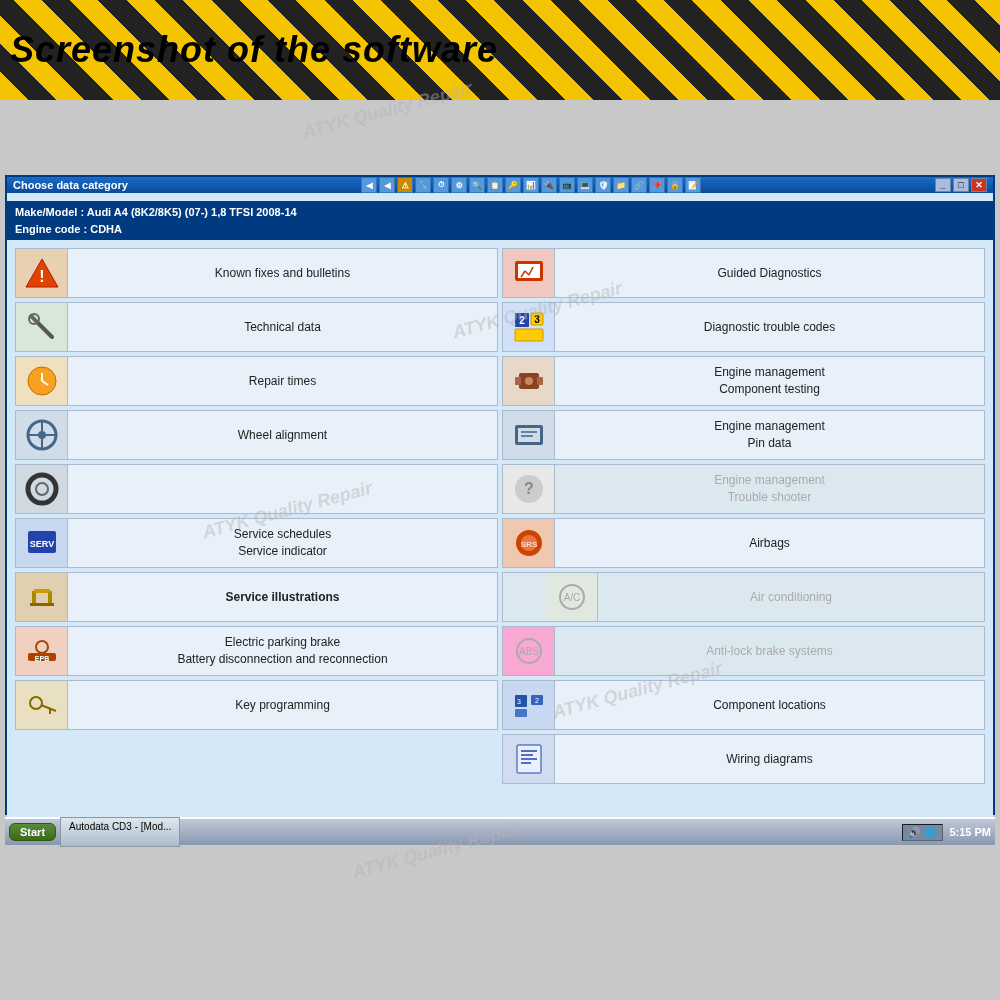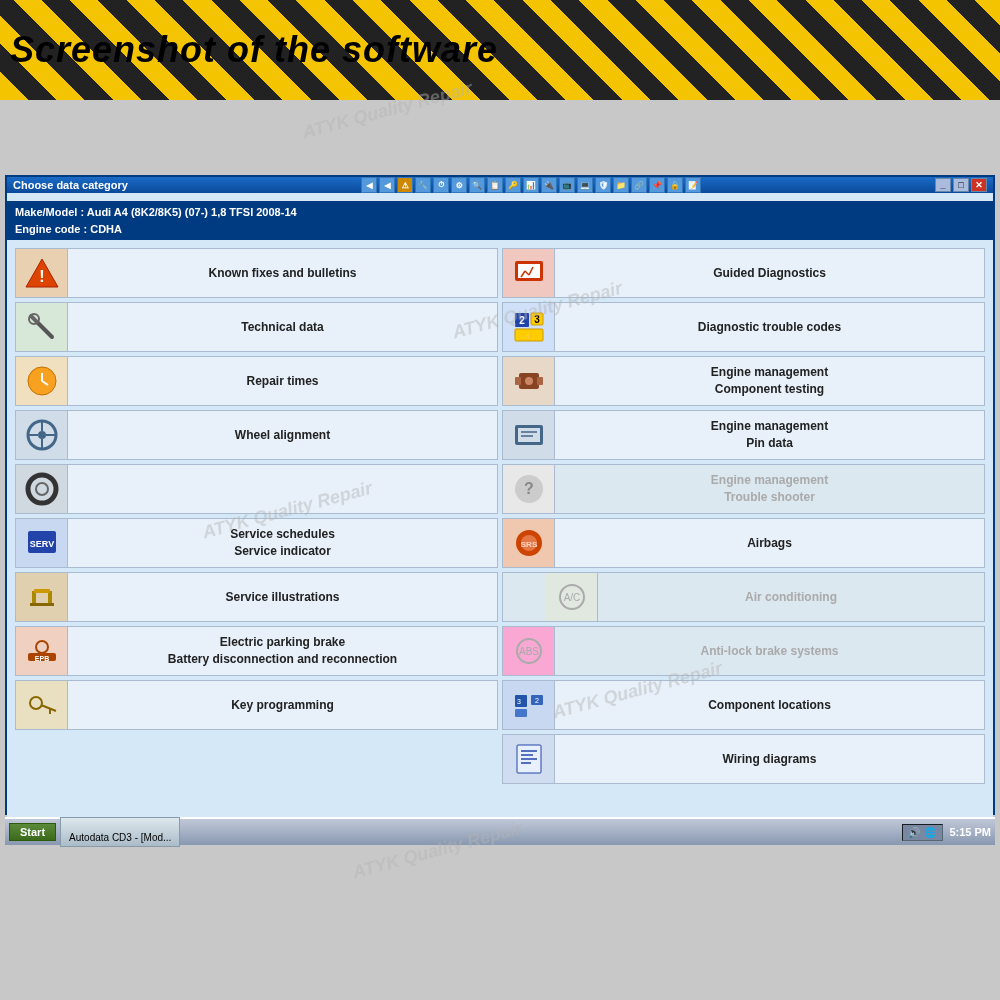--- a/index.html
+++ b/index.html
@@ -177,21 +177,20 @@
       background: #c8dff0;
     }
 
     .item-label {
       flex: 1;
       text-align: center;
       font-size: 12px;
       color: #222;
       line-height: 1.4;
       padding: 0 8px;
-      font-weight: bold;
     }
 
     
     .taskbar {
       position: absolute;
       bottom: 155px;
       left: 5px;
       width: 990px;
       height: 28px;
       background: linear-gradient(to bottom, #c0c8d8, #8898b0);
@@ -201,35 +200,35 @@
       gap: 4px;
       border-top: 2px solid #ffffff;
     }
     .start-btn {
       background: linear-gradient(to bottom, #5a8a3a, #3a6a1a);
       color: #fff;
       font-weight: bold;
       font-size: 11px;
       padding: 2px 10px;
       border: 1px solid #2a5a0a;
-      border-radius: 0;
+      border-radius: 6px;
       cursor: pointer;
       display: flex;
       align-items: center;
       gap: 4px;
     }
     .taskbar-btn {
       background: linear-gradient(to bottom, #dde8ee, #aabbc8);
       border: 1px solid #8899aa;
       font-size: 10px;
       padding: 14px 8px;
       cursor: pointer;
       height: 22px;
       display: flex;
-      align-items: flex-start;
+      align-items: flex-end;
     }
     .taskbar-right {
       margin-left: auto;
       display: flex;
       align-items: center;
       gap: 6px;
       font-size: 11px;
       color: #fff;
     }
     .sys-tray {

